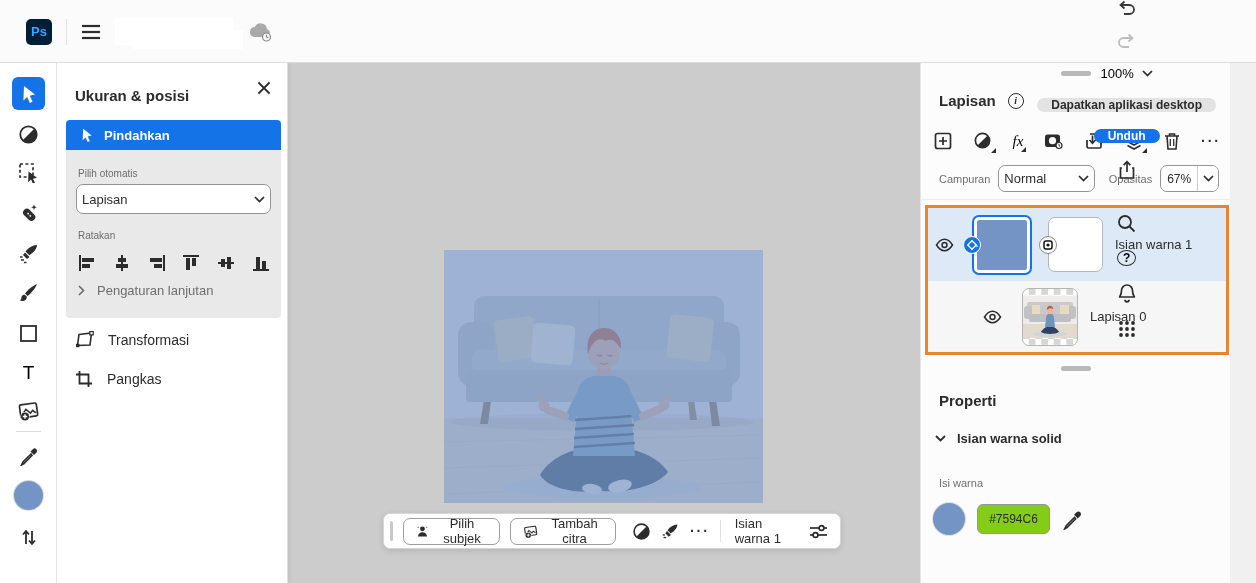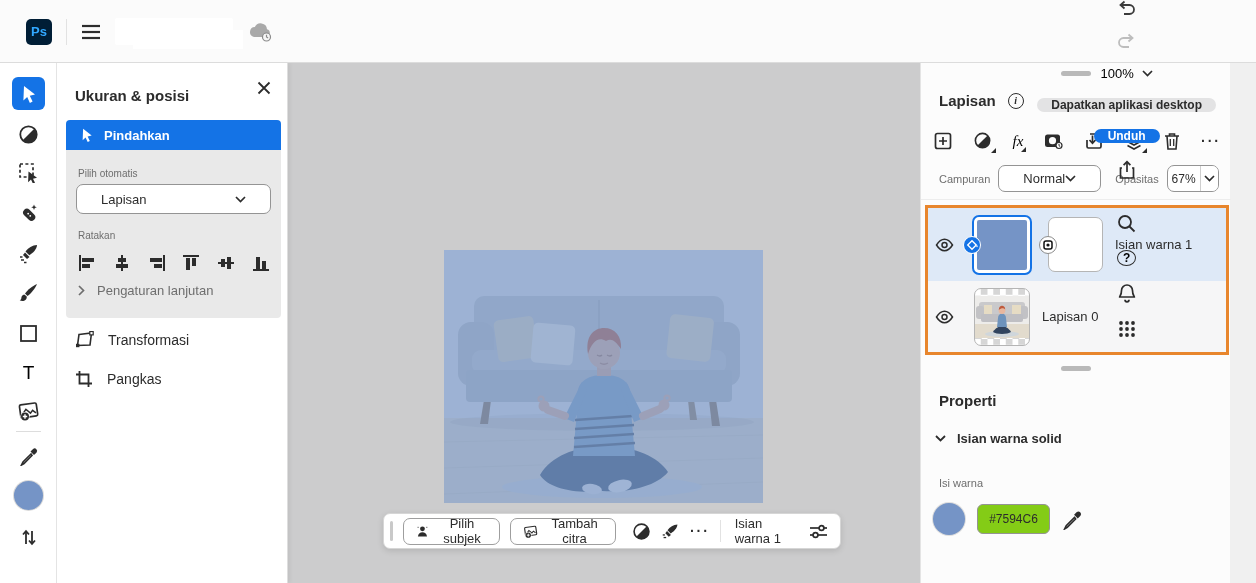--- a/index.html
+++ b/index.html
@@ -28,21 +28,21 @@
   .rail-div { position:absolute; left:16px; width:25px; height:1px; background:#dddddd; }
   .fgcolor { position:absolute; left:14px; width:29px; height:29px; border-radius:50%; background:#7594c6; box-shadow:0 0 0 1px rgba(0,0,0,.15); border:none; cursor:pointer; }
 
   
   #leftpanel { left:57px; top:63px; width:231px; height:520px; background:#ffffff; border-right:1px solid #dedede; box-shadow:2px 0 4px rgba(0,0,0,.06); z-index:20; }
   .lp-title { position:absolute; left:18px; top:24px; font-size:15px; font-weight:bold; }
   .lp-close { position:absolute; right:12px; top:14px; width:22px; height:22px; }
   .movebtn { position:absolute; left:9px; top:57px; width:215px; height:30px; background:#1473e6; border:none; border-radius:4px 4px 0 0; color:#fff; font-weight:bold; font-size:13px; display:flex; align-items:center; gap:10px; padding-left:14px; cursor:pointer; font-family:"Liberation Sans",sans-serif; }
   .grayblock { position:absolute; left:9px; top:87px; width:215px; height:168px; background:#e9e9e9; border-radius:0 0 4px 4px; }
   .small-label { font-size:10px; color:#6e6e6e; }
-  .selectbox { background:#fff; border:1px solid #949494; border-radius:7px; display:flex; align-items:center; justify-content:space-between; padding:0 24px; font-size:13px; cursor:pointer; }
+  .selectbox { background:#fff; border:1px solid #949494; border-radius:7px; display:flex; align-items:center; justify-content:space-between; padding:0 5px; font-size:13px; cursor:pointer; }
   .alignrow { position:absolute; left:12px; top:104px; width:192px; display:flex; justify-content:space-between; }
   .alignrow button { background:none; border:none; cursor:pointer; padding:0; }
   .advrow { position:absolute; left:12px; top:133px; display:flex; align-items:center; gap:12px; color:#6e6e6e; font-size:13px; background:none; border:none; cursor:pointer; font-family:"Liberation Sans",sans-serif; }
   .lp-item { position:absolute; left:18px; display:flex; align-items:center; gap:14px; font-size:14px; background:none; border:none; cursor:pointer; font-family:"Liberation Sans",sans-serif; color:#2c2c2c; }
 
   
   #canvas { left:288px; top:63px; width:632px; height:520px; background:#cccccd; z-index:1; }
   #artboard { position:absolute; left:156px; top:187px; width:319px; height:253px; background:#e9ebef; }
   #tint { position:absolute; inset:0; background:rgba(117,148,198,0.66); }
 
@@ -562,21 +562,21 @@
       <div class="thumb-mask">
         <div class="badge" style="left:-10px; top:18px; background:#fff; border:1px solid #8c8c8c;">
           <svg width="16" height="16" viewBox="0 0 16 16" style="margin:0 auto;">
               <rect x="4" y="4" width="8" height="8" rx="2" fill="none" stroke="#111" stroke-width="1.5"></rect>
               <circle cx="8" cy="8" r="1.6" fill="#111"></circle>
             </svg>
         </div>
       </div>
       <span class="layername">Isian warna 1</span>
     </div>
-    <div class="layerrow" style="top:73px; height:71px; background:#f6f6f7;">
+    <div class="layerrow" style="top:73px; height:71px; background:#f6f6f7;padding-left:48px;">
       <button class="eyebtn">
         <svg width="19" height="16" viewBox="0 0 19 16">
             <path d="M1.5 8C4.2 3.7 7 2.3 9.5 2.3S14.8 3.7 17.5 8c-2.7 4.3-5.5 5.7-8 5.7S4.2 12.3 1.5 8Z" fill="none" stroke="#2c2c2c" stroke-width="1.5"></path>
             <circle cx="9.5" cy="8" r="2.5" fill="none" stroke="#2c2c2c" stroke-width="1.5"></circle>
           </svg>
       </button>
       <div class="thumb-img">
         <svg width="54" height="42" viewBox="0 0 54 42" style="position:absolute; left:0; top:7px; background:#edecea;">
           <rect x="0" y="28" width="54" height="14" fill="#e2dbcd"></rect>
           <rect x="4" y="6" width="46" height="14" rx="3" fill="#c9c9cb"></rect>

